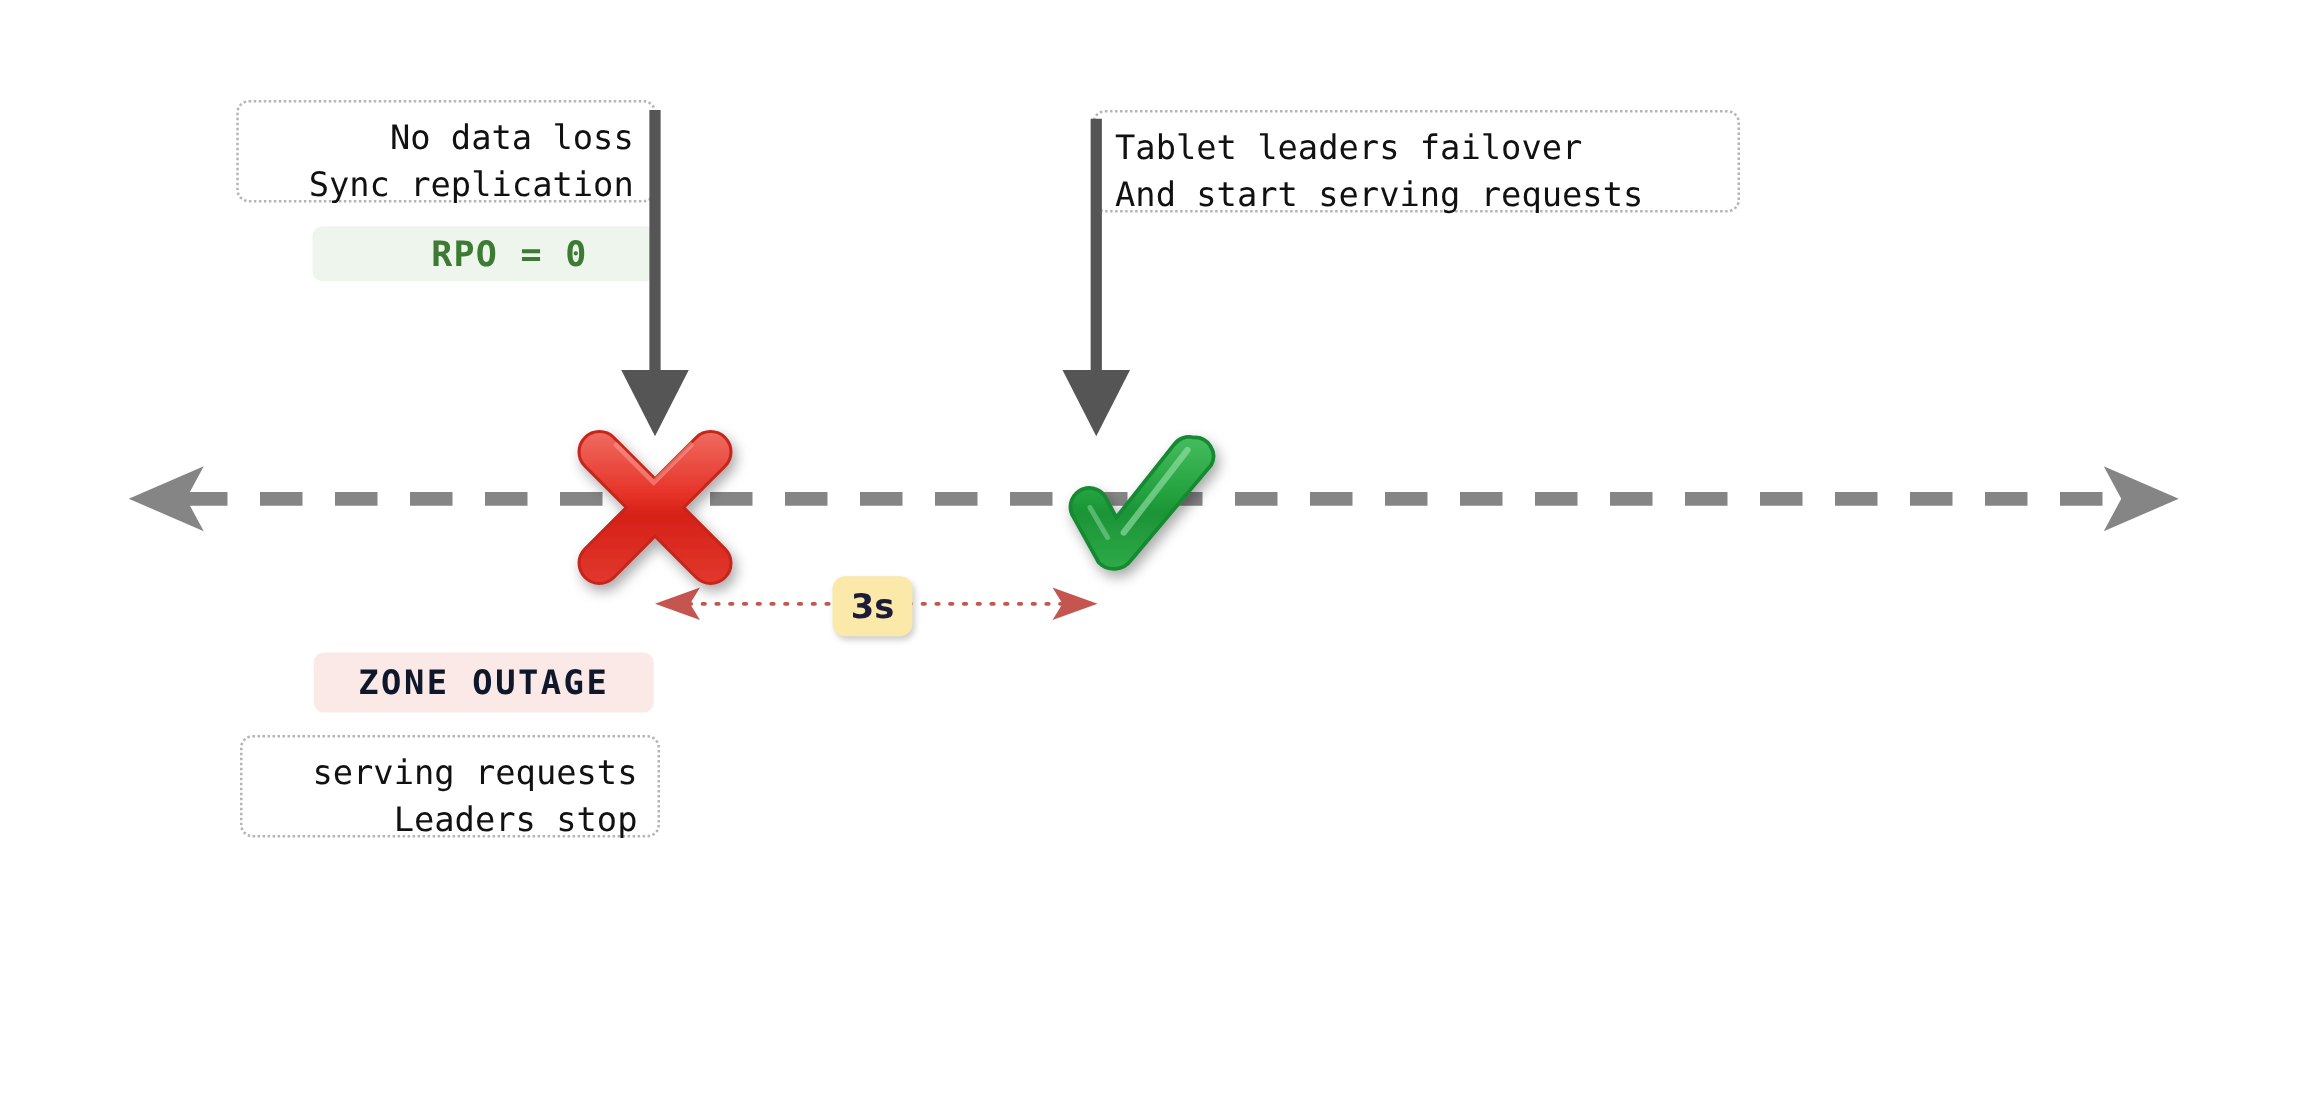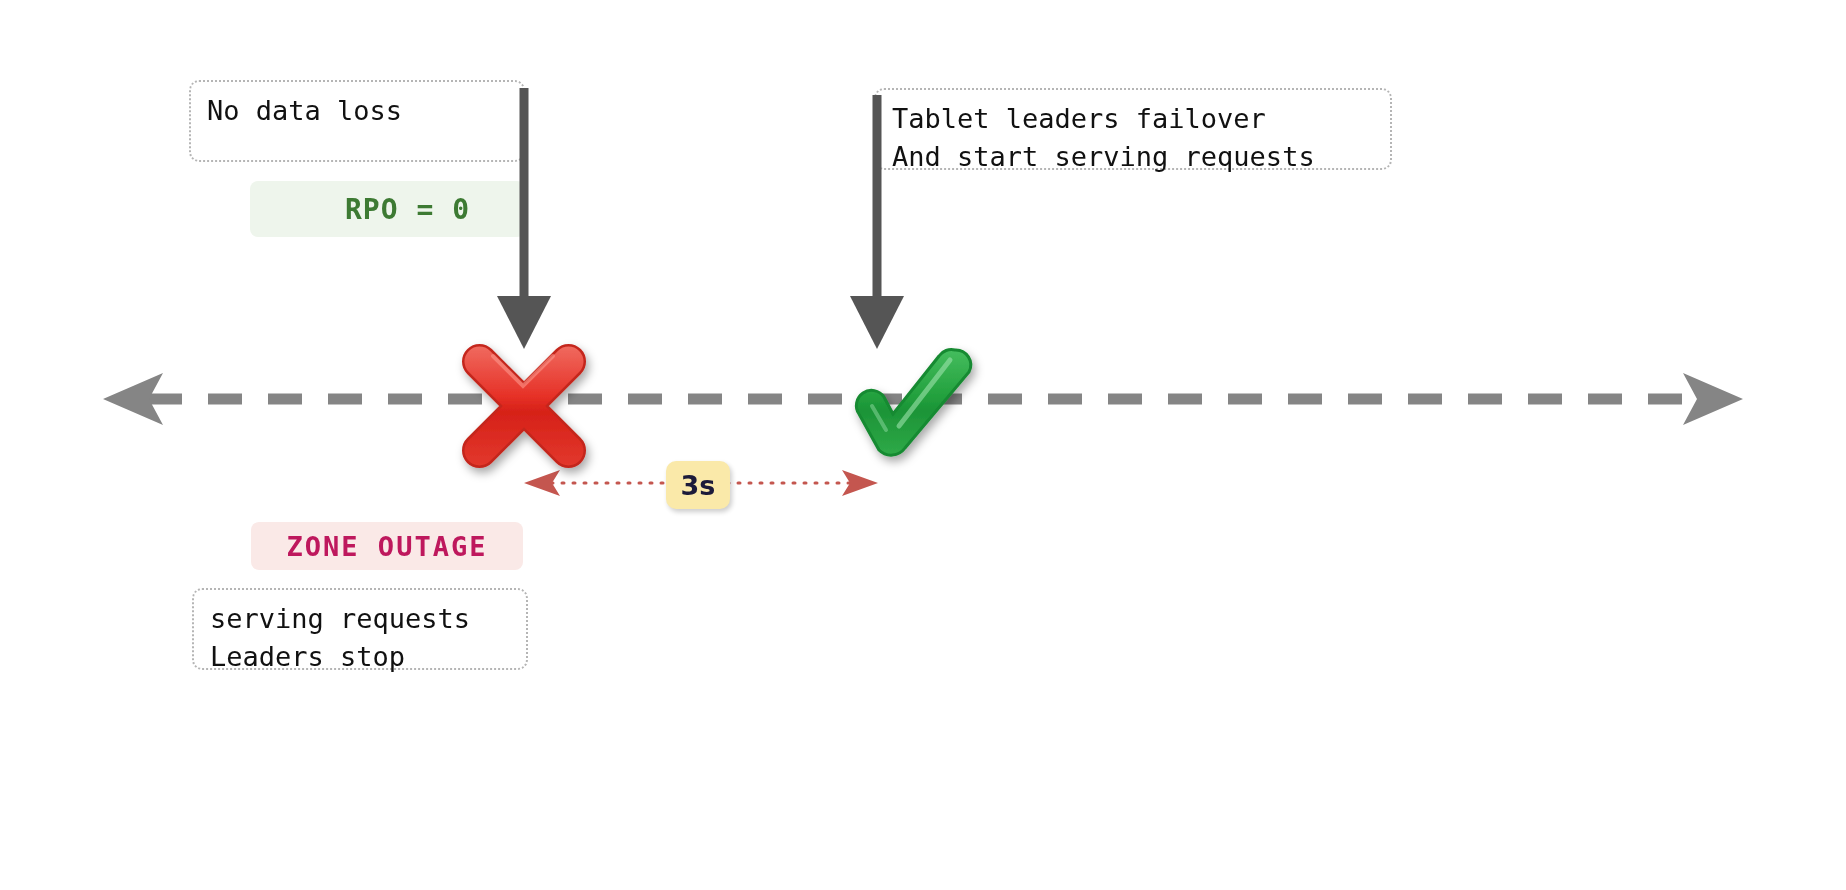--- a/index.html
+++ b/index.html
@@ -26,21 +26,21 @@
     background: transparent;
     box-sizing: border-box;
     padding: 10px 16px;
     font-family: "DejaVu Sans Mono", "Liberation Mono", monospace;
     font-size: 27px;
     line-height: 1.42;
     color: #111111;
     white-space: nowrap;
   }
   .note-box .line { display: block; }
-  .align-right { text-align: left; }
+  .align-right { text-align: right; }
   .align-left  { text-align: left; }
 
   
   .metric-pill {
     position: absolute;
     background: #eef5ec;
     border-radius: 8px;
     box-sizing: border-box;
     display: flex;
     align-items: center;
@@ -58,21 +58,21 @@
     position: absolute;
     background: #fae9e7;
     border-radius: 8px;
     box-sizing: border-box;
     display: flex;
     align-items: center;
     justify-content: center;
     font-family: "DejaVu Sans Mono", "Liberation Mono", monospace;
     font-size: 27px;
     font-weight: bold;
-    color: #be185d;
+    color: #0f172a;
     letter-spacing: 2px;
     white-space: nowrap;
   }
 
   
   .dur-badge {
     position: absolute;
     background: #fae9a9;
     border-radius: 10px;
     box-sizing: border-box;
@@ -168,23 +168,24 @@
                L 893 414
                L 939 356
                A 15 15 0 0 1 955 350 Z" fill="url(#gradCheck)" stroke="#178a31" stroke-width="3"></path>
       <path d="M 950 360 L 899 426" fill="none" stroke="#9ce3ac" stroke-width="5" stroke-linecap="round" opacity="0.6"></path>
       <path d="M 872 406 L 886 430" fill="none" stroke="#9ce3ac" stroke-width="4" stroke-linecap="round" opacity="0.45"></path>
     </g>
   </svg>
 
   <div class="note-box align-right" style="left:189px; top:80px; width:336px; height:82px;">
     <span class="line">No data loss</span>
+    <span class="line">Sync replication</span>
   </div>
 
-  <div class="metric-pill" style="left:250px; top:181px; width:275px; height:56px;padding-left:40px;">RPO = 0</div>
+  <div class="metric-pill" style="left:250px; top:181px; width:275px; height:44px;padding-left:40px;">RPO = 0</div>
 
   <div class="note-box align-left" style="left:874px; top:88px; width:518px; height:82px;">
     <span class="line">Tablet leaders failover</span>
     <span class="line">And start serving requests</span>
   </div>
 
 
   <div class="dur-badge" style="left:666px; top:461px; width:64px; height:48px;">3s</div>
 
   <div class="outage-pill" style="left:251px; top:522px; width:272px; height:48px;">ZONE OUTAGE</div>

